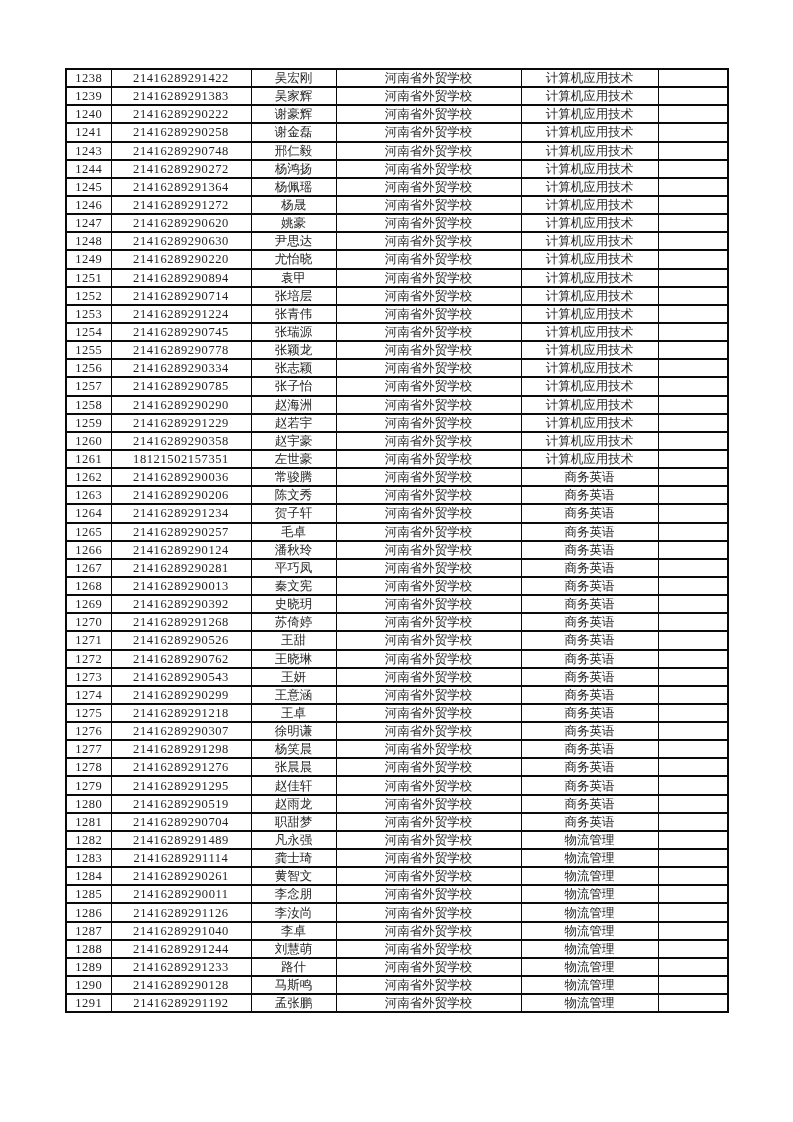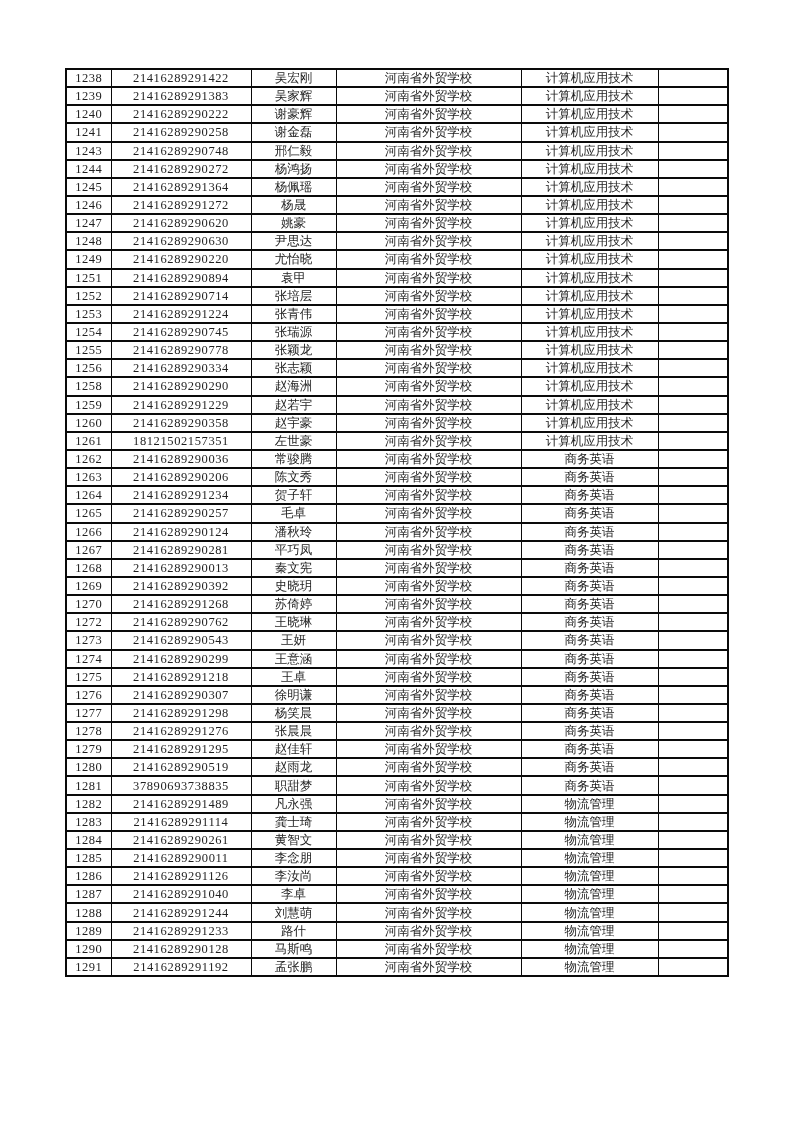--- a/index.html
+++ b/index.html
@@ -193,20 +193,28 @@
         </tr>
         <tr>
           <td class="c-seq">1256</td>
           <td class="c-id">21416289290334</td>
           <td class="c-name">张志颖</td>
           <td class="c-school">河南省外贸学校</td>
           <td class="c-major">计算机应用技术</td>
           <td class="c-blank"></td>
         </tr>
         <tr>
+          <td class="c-seq">1257</td>
+          <td class="c-id">21416289290785</td>
+          <td class="c-name">张子怡</td>
+          <td class="c-school">河南省外贸学校</td>
+          <td class="c-major">计算机应用技术</td>
+          <td class="c-blank"></td>
+        </tr>
+        <tr>
           <td class="c-seq">1258</td>
           <td class="c-id">21416289290290</td>
           <td class="c-name">赵海洲</td>
           <td class="c-school">河南省外贸学校</td>
           <td class="c-major">计算机应用技术</td>
           <td class="c-blank"></td>
         </tr>
         <tr>
           <td class="c-seq">1259</td>
           <td class="c-id">21416289291229</td>
@@ -297,20 +305,28 @@
         </tr>
         <tr>
           <td class="c-seq">1270</td>
           <td class="c-id">21416289291268</td>
           <td class="c-name">苏倚婷</td>
           <td class="c-school">河南省外贸学校</td>
           <td class="c-major">商务英语</td>
           <td class="c-blank"></td>
         </tr>
         <tr>
+          <td class="c-seq">1271</td>
+          <td class="c-id">21416289290526</td>
+          <td class="c-name">王甜</td>
+          <td class="c-school">河南省外贸学校</td>
+          <td class="c-major">商务英语</td>
+          <td class="c-blank"></td>
+        </tr>
+        <tr>
           <td class="c-seq">1272</td>
           <td class="c-id">21416289290762</td>
           <td class="c-name">王晓琳</td>
           <td class="c-school">河南省外贸学校</td>
           <td class="c-major">商务英语</td>
           <td class="c-blank"></td>
         </tr>
         <tr>
           <td class="c-seq">1273</td>
           <td class="c-id">21416289290543</td>
@@ -370,21 +386,21 @@
         <tr>
           <td class="c-seq">1280</td>
           <td class="c-id">21416289290519</td>
           <td class="c-name">赵雨龙</td>
           <td class="c-school">河南省外贸学校</td>
           <td class="c-major">商务英语</td>
           <td class="c-blank"></td>
         </tr>
         <tr>
           <td class="c-seq">1281</td>
-          <td class="c-id">37890693738835</td>
+          <td class="c-id">21416289290704</td>
           <td class="c-name">职甜梦</td>
           <td class="c-school">河南省外贸学校</td>
           <td class="c-major">商务英语</td>
           <td class="c-blank"></td>
         </tr>
         <tr>
           <td class="c-seq">1282</td>
           <td class="c-id">21416289291489</td>
           <td class="c-name">凡永强</td>
           <td class="c-school">河南省外贸学校</td>

